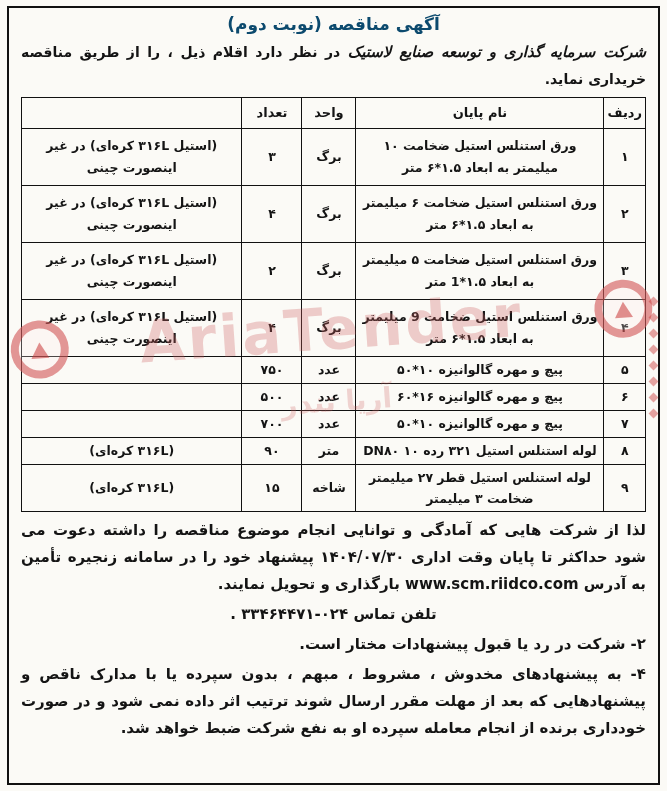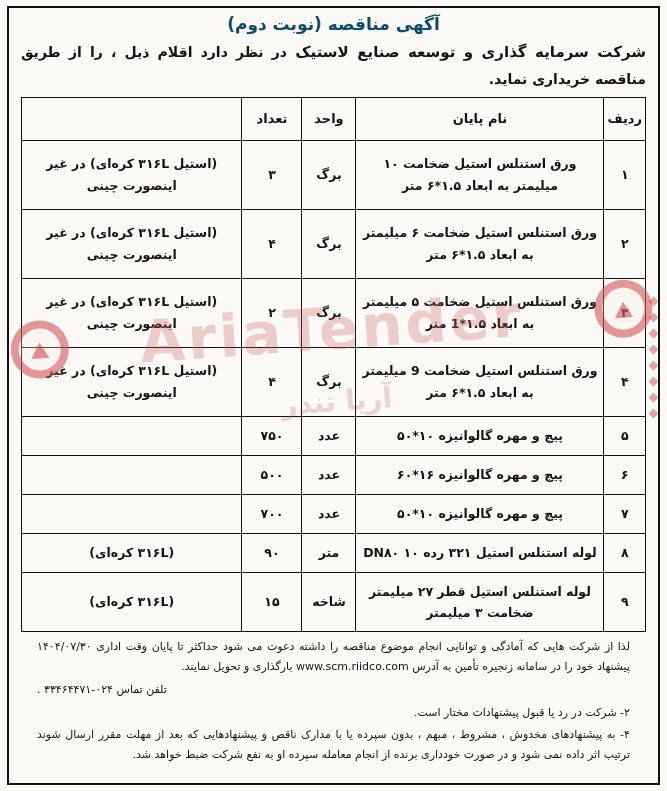--- a/index.html
+++ b/index.html
@@ -2,31 +2,31 @@
 <html><head>
 <meta charset="utf-8">
 <style>
   html,body{margin:0;padding:0;width:667px;height:791px;overflow:hidden;background:#fbfaf6;}
   body{font-family:"DejaVu Sans",sans-serif;color:#141414;}
   .page{position:relative;width:667px;height:791px;background:#fbfaf6;}
   .frame{position:absolute;top:6px;left:7px;right:7px;bottom:6px;border:2.5px solid #111;
          padding:4px 12px 6px 12px;overflow:hidden;direction:rtl;}
   .title{margin:2px 0 5px 0;text-align:center;color:#0c4a6e;font-size:17px;font-weight:bold;}
   .intro{margin:0 0 4px 0;font-size:14px;font-weight:bold;line-height:1.85;text-align:justify;}
-  .company{font-size:15px;font-weight:bold;}
+  .company{font-size:15px;font-weight:bold;font-style:italic;}
   table.tbl{width:100%;border-collapse:collapse;margin:2px 0 5px 0;}
   table.tbl th,table.tbl td{border:1.7px solid #111;font-weight:bold;text-align:center;
-      vertical-align:middle;padding:8px 3px;line-height:1.7;}
+      vertical-align:middle;padding:2px 3px;line-height:1.7;}
   table.tbl th{font-size:13px;height:26px;}
   table.tbl td{font-size:12.5px;}
   tr.h52 td{height:52px;}
   tr.h24 td{height:22px;}
   tr.h40 td{height:40px;}
-  .body-text{margin:3px 16px;font-size:11px;font-weight:normal;line-height:1.8;text-align:justify;}
-  .phone{text-align:left;}
+  .body-text{margin:3px 0;font-size:15px;font-weight:bold;line-height:1.8;text-align:justify;}
+  .phone{text-align:center;}
   
   .watermark{position:absolute;top:295px;left:12px;right:12px;transform:rotate(-4deg);
       pointer-events:none;z-index:5;}
   .wm-row{display:flex;align-items:center;justify-content:space-between;}
   .wm-text{font-size:58px;font-weight:bold;letter-spacing:3px;color:rgba(205,95,95,0.30);
       direction:ltr;flex:1;text-align:center;}
   .wm-logo{width:58px;height:58px;border-radius:50%;border:8px solid rgba(200,55,55,0.50);
       box-sizing:border-box;position:relative;flex:0 0 auto;background:rgba(255,235,235,0.25);}
   .wm-logo::after{content:"";position:absolute;left:12px;top:14px;width:0;height:0;
       border-left:9px solid transparent;border-right:9px solid transparent;

